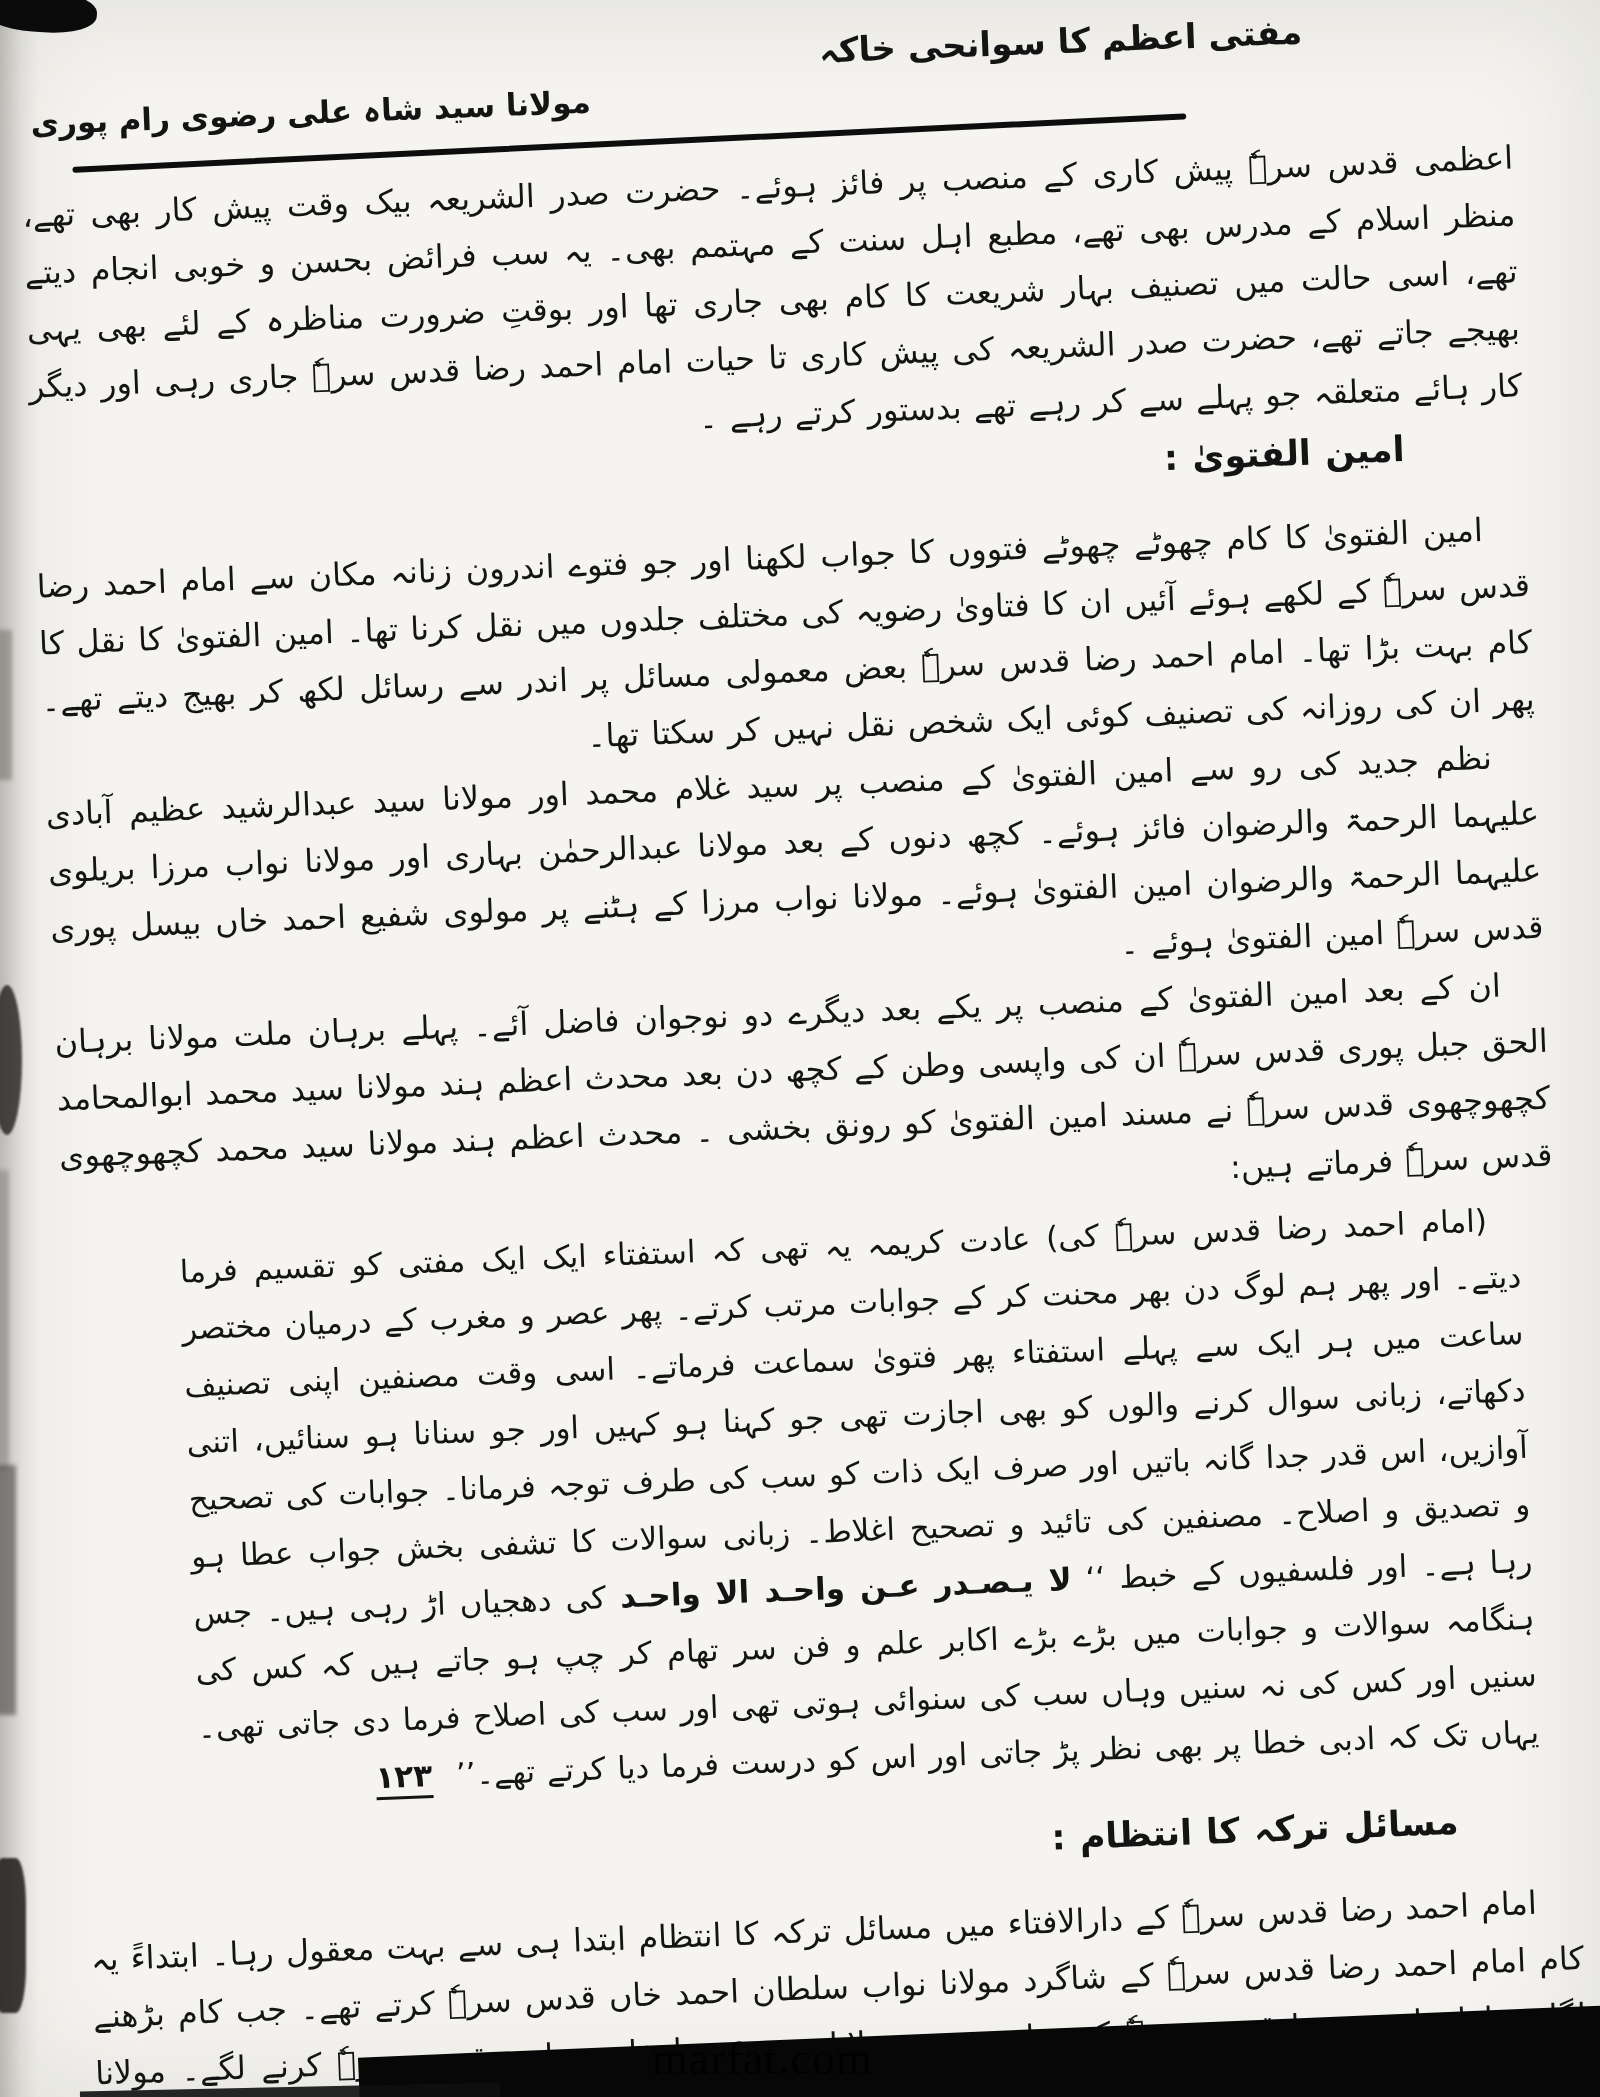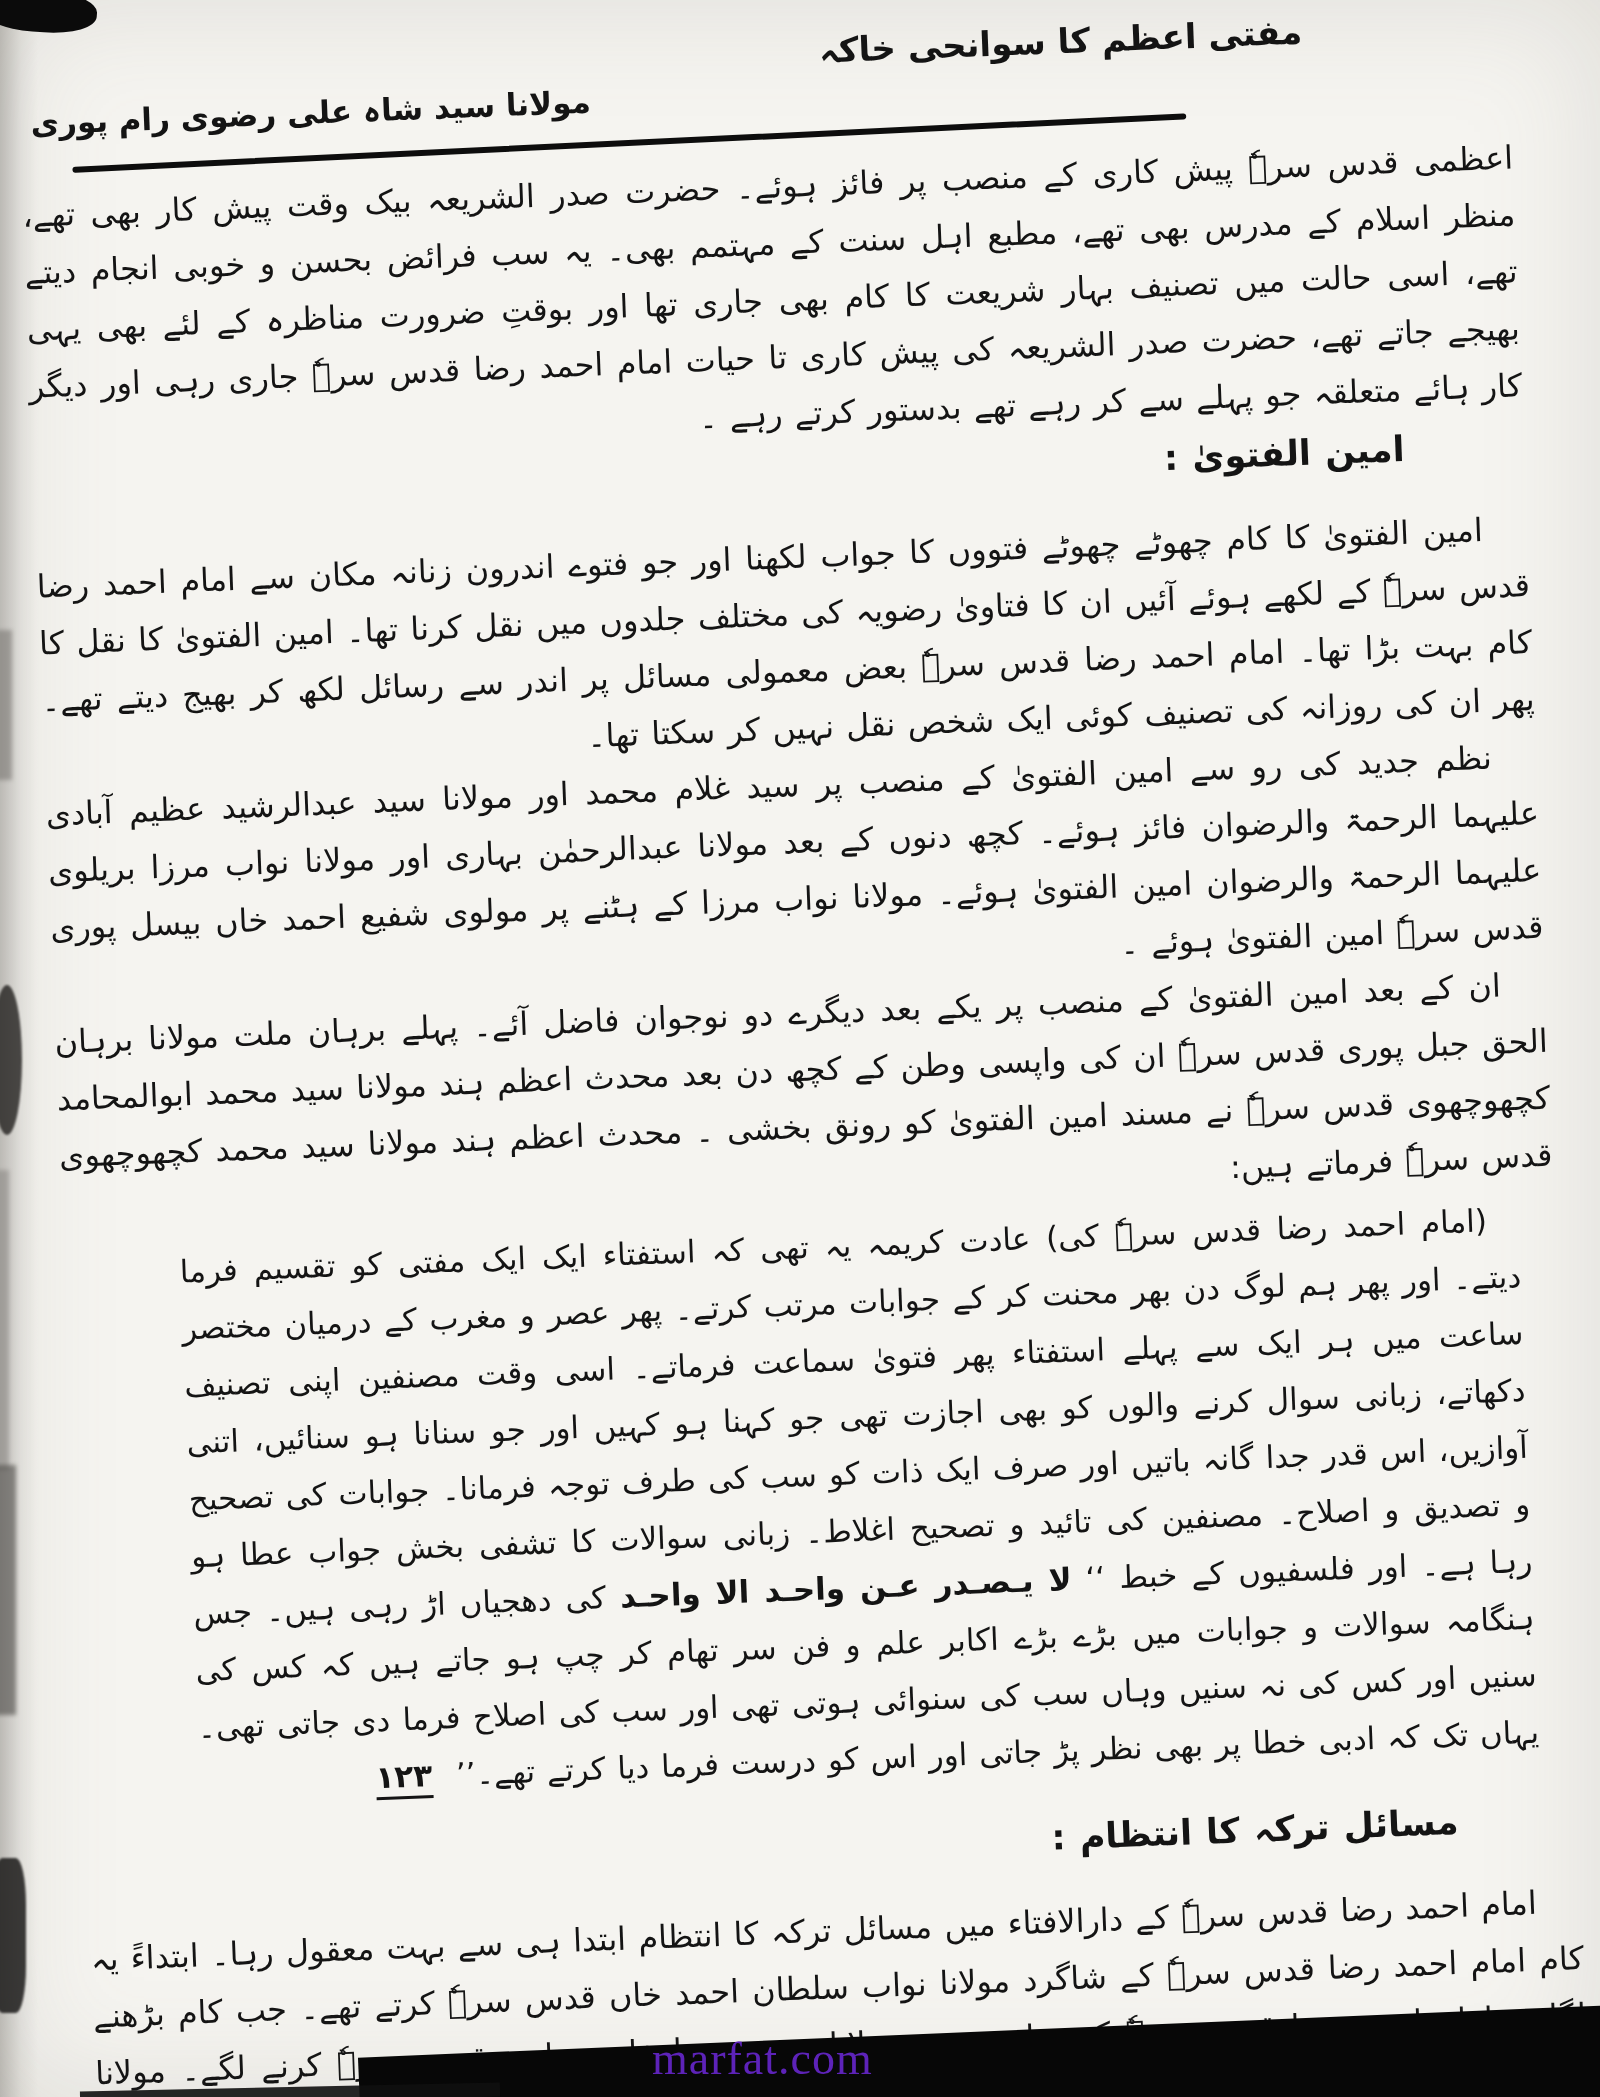--- a/index.html
+++ b/index.html
@@ -51,21 +51,21 @@
   .p5{margin-bottom:0;}
   h2.sec{font-size:35px;font-weight:bold;margin:0 120px 26px 0;line-height:60px;}
   h2.sec2{margin-top:28px;}
   blockquote.quote{margin:6px 36px 12px 116px;font-size:31px;line-height:57px;text-indent:32px;}
   .arabic{font-weight:bold;letter-spacing:4px;}
   .footnote{font-weight:bold;border-bottom:3px solid #141414;padding-bottom:2px;margin-right:12px;white-space:nowrap;}
   
   .watermark{
     position:absolute;left:652px;top:2032px;z-index:4;
     font-family:Liberation Serif, serif;
-    font-size:46px;color:#6d28d9;opacity:.85;letter-spacing:1px;
+    font-size:46px;color:#000000;opacity:.85;letter-spacing:1px;
   }
 </style>
 </head>
 <body>
 
 <div class="page">
 
   <div class="left-gutter"></div>
   <div class="artifact a-topleft"></div>
   <div class="artifact a-streak1"></div>

